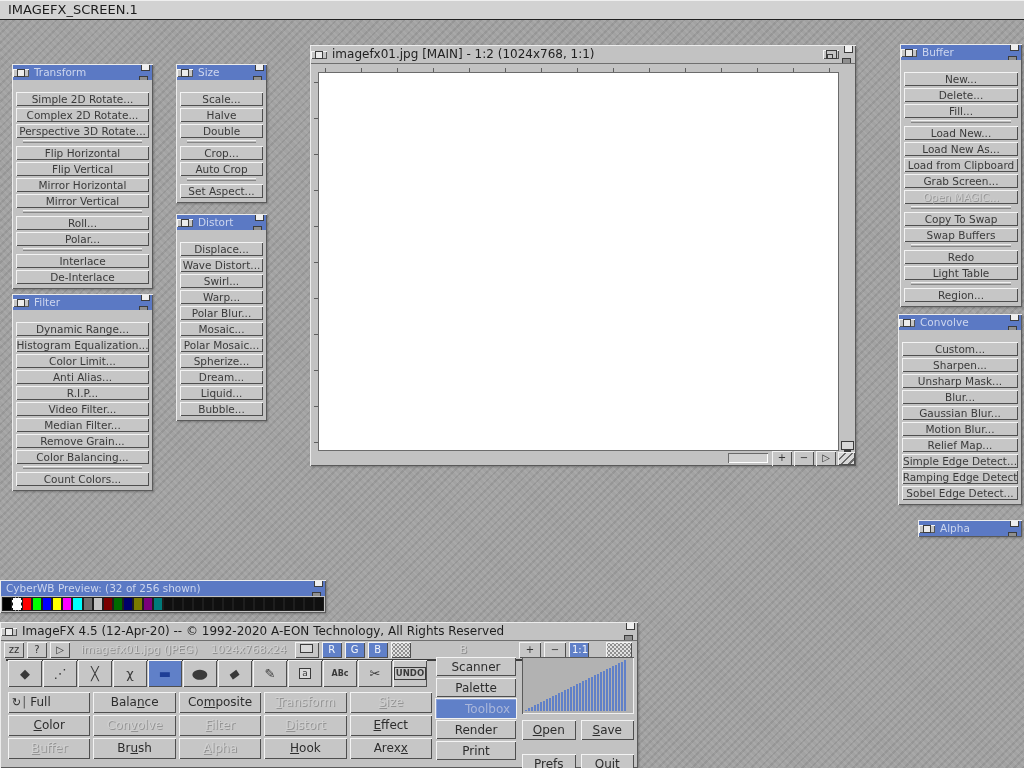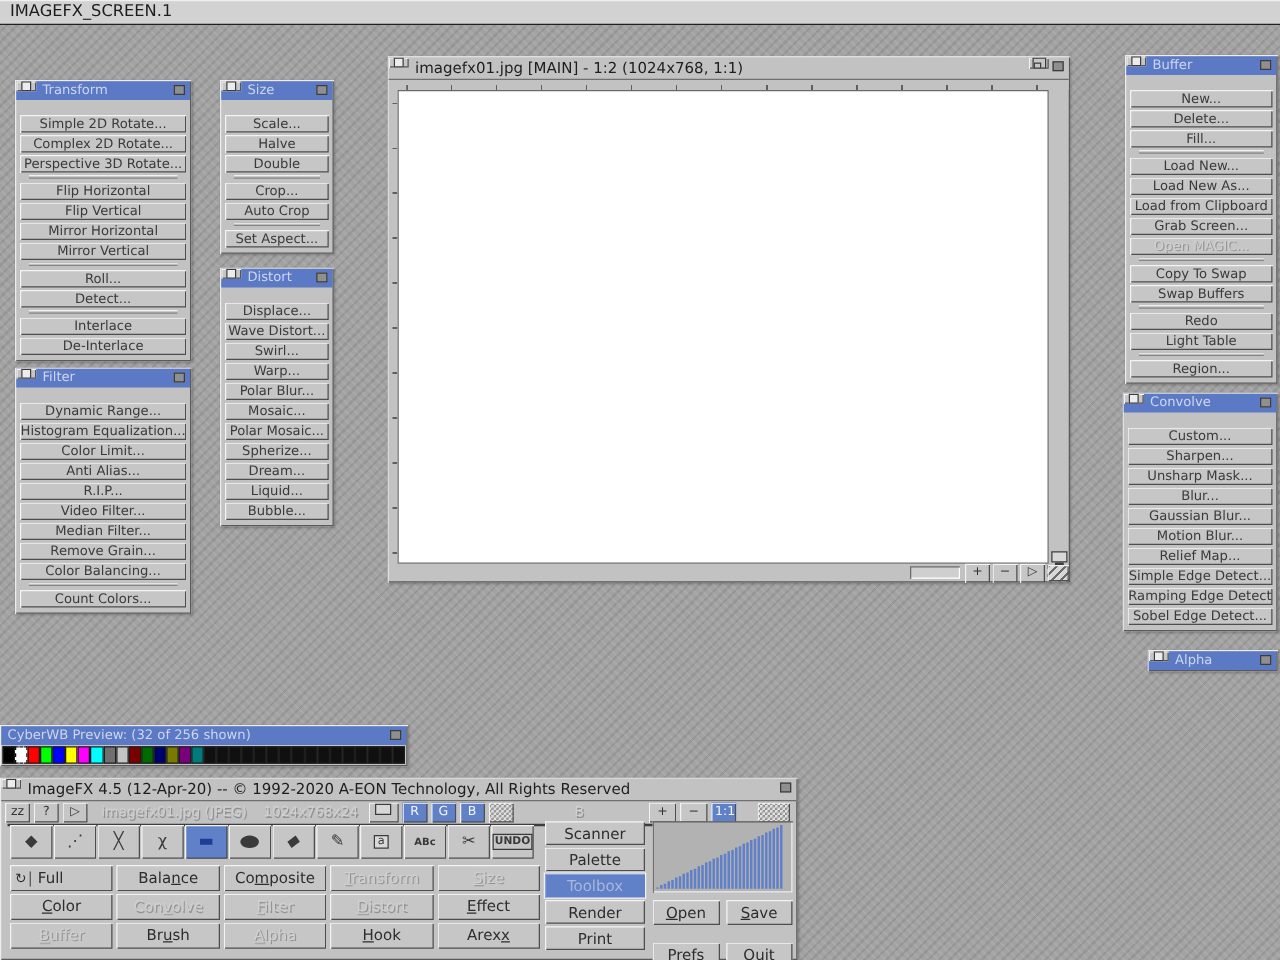--- a/index.html
+++ b/index.html
@@ -9,21 +9,21 @@
          repeating-linear-gradient(45deg, rgba(255,255,255,.07) 0 2px, rgba(0,0,0,0) 2px 5px),
          repeating-linear-gradient(-45deg, rgba(0,0,0,.08) 0 2px, rgba(0,0,0,0) 2px 6px),
          #a2a2a2;}
   
   #screen-bar{position:absolute;left:0;top:0;width:1024px;height:20px;background:#d2d2d2;
       border-bottom:1px solid #202020;box-shadow:inset 0 1px 0 #efefef;
       font-size:13px;color:#1c1c1c;line-height:20px;padding-left:8px;box-sizing:border-box;}
   
   .win{position:absolute;background:#c2c2c2;padding:1px;box-sizing:border-box;
       box-shadow:inset 1px 1px 0 #ececec, inset -1px -1px 0 #5a5a5a, 1px 1px 2px rgba(0,0,0,.25);}
-  .tbar{height:15px;display:flex;align-items:flex-start;overflow:hidden;}
+  .tbar{height:15px;display:flex;align-items:center;overflow:hidden;}
   .tbar.blue{background:#5b79c4;}
   .tbar.graybar{background:#c2c2c2;border-bottom:1px solid #6f6f6f;height:17px;}
   .ttext{flex:1;font-size:10.5px;line-height:15px;padding-left:5px;white-space:nowrap;overflow:hidden;}
   .ghostblue{color:#cdd6ee;}
   .darktext{color:#1e1e1e;font-size:12px;line-height:17px;}
   .gad{width:16px;background:#c6c6c6;box-shadow:inset 1px 1px 0 #f4f4f4,inset -1px -1px 0 #555;
       display:flex;align-items:center;justify-content:center;flex:none;position:relative;}
   .gclose::after{content:"";width:6px;height:6px;border:1px solid #3c3c3c;background:#ececec;display:block;}
   .gdepth::before{content:"";position:absolute;left:3px;top:3px;width:7px;height:6px;border:1px solid #3c3c3c;background:#8f8f8f;}
   .gdepth::after{content:"";position:absolute;right:2px;bottom:2px;width:7px;height:6px;border:1px solid #3c3c3c;background:#efefef;}
@@ -101,21 +101,21 @@
       font-family:"DejaVu Sans",sans-serif;font-size:12px;color:#2d2d2d;line-height:21px;
       white-space:nowrap;overflow:hidden;text-align:center;}
   .gbtn.lefty{text-align:left;}
   .hk{text-decoration:underline;}
   .cyc{font-size:11px;margin-right:1px;}
   .cycbar{margin-right:4px;color:#555;}
   #side-col{position:absolute;top:35px;left:436px;width:80px;display:flex;flex-direction:column;gap:2px;}
   .sidebtn{height:19px;border:0;background:#c6c6c6;
       box-shadow:inset 1px 1px 0 #f3f3f3,inset -1px -1px 0 #4e4e4e;
       font-family:"DejaVu Sans",sans-serif;font-size:12px;color:#2d2d2d;}
-  .sidebtn.sel{background:#6080c8;color:#aab6da;box-shadow:0 0 0 1px #f2f2f2, inset 1px 1px 0 #8aa0d8;}
+  .sidebtn.sel{background:#6080c8;color:#aab6da;box-shadow:0 0 0 1px #f2f2f2, inset 1px 1px 0 #8aa0d8;text-align:right;}
   #ramp{position:absolute;top:35px;left:522px;width:112px;height:57px;background:#b2b2b2;
       box-shadow:inset 1px 1px 0 #5a5a5a,inset -1px -1px 0 #f0f0f0;
       display:flex;align-items:flex-end;gap:1px;padding:3px;box-sizing:border-box;}
   .rbar{width:2px;flex:none;}
   #actions{position:absolute;top:98px;left:522px;width:112px;display:grid;
       grid-template-columns:1fr 1fr;gap:14px 5px;}
   .abtn{height:20px;border:0;background:#c6c6c6;
       box-shadow:inset 1px 1px 0 #f3f3f3,inset -1px -1px 0 #4e4e4e;
       font-family:"DejaVu Sans",sans-serif;font-size:12px;color:#2d2d2d;}
 </style>
@@ -136,21 +136,21 @@
       <button class="pbtn">Simple 2D Rotate...</button>
       <button class="pbtn">Complex 2D Rotate...</button>
       <button class="pbtn">Perspective 3D Rotate...</button>
       <div class="pdiv"></div>
       <button class="pbtn">Flip Horizontal</button>
       <button class="pbtn">Flip Vertical</button>
       <button class="pbtn">Mirror Horizontal</button>
       <button class="pbtn">Mirror Vertical</button>
       <div class="pdiv"></div>
       <button class="pbtn">Roll...</button>
-      <button class="pbtn">Detect...</button>
+      <button class="pbtn">Polar...</button>
       <div class="pdiv"></div>
       <button class="pbtn">Interlace</button>
       <button class="pbtn">De-Interlace</button>
     </div>
   </div>
 <div class="win" id="p-size">
     <div class="tbar blue">
       <span class="gad gclose"></span>
       <span class="ttext ghostblue">Size</span>
       <span class="gad gdepth"></span>

